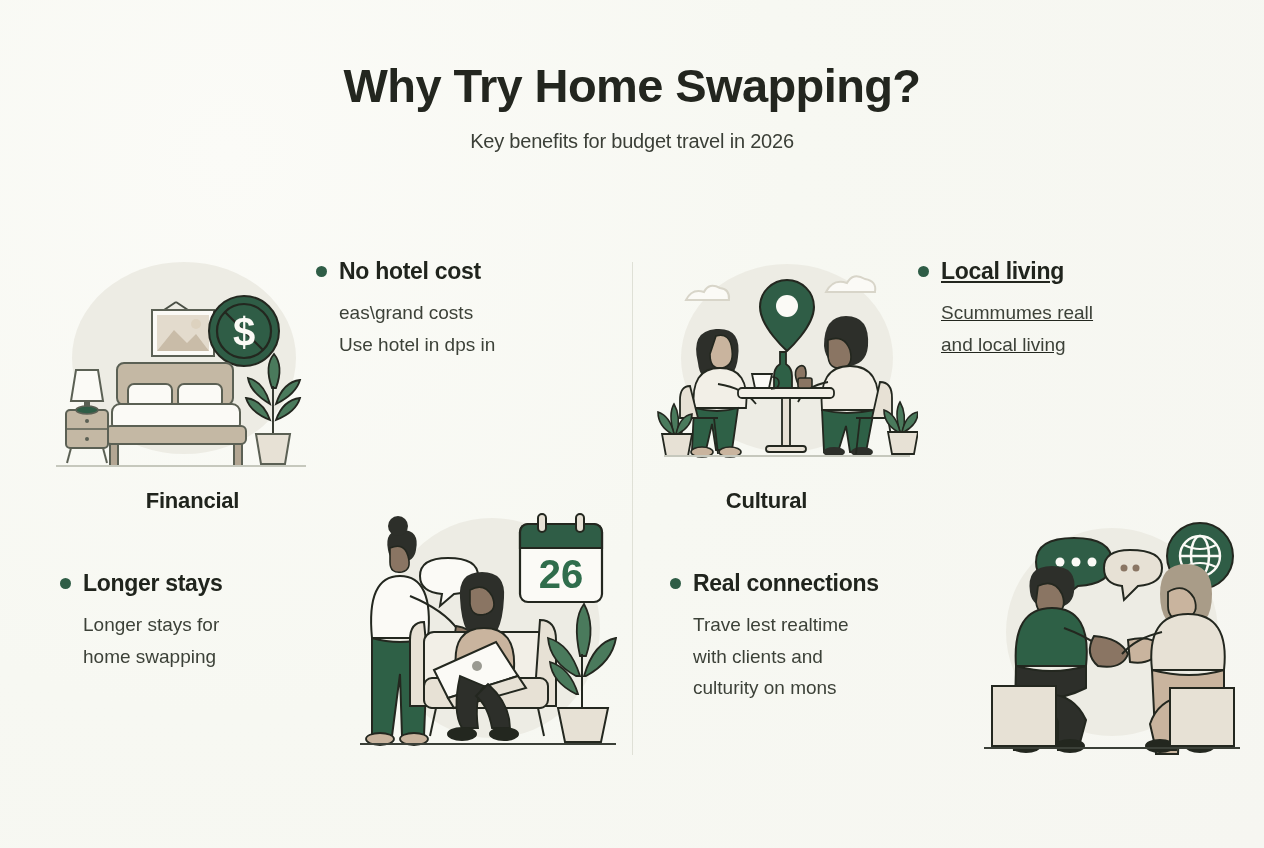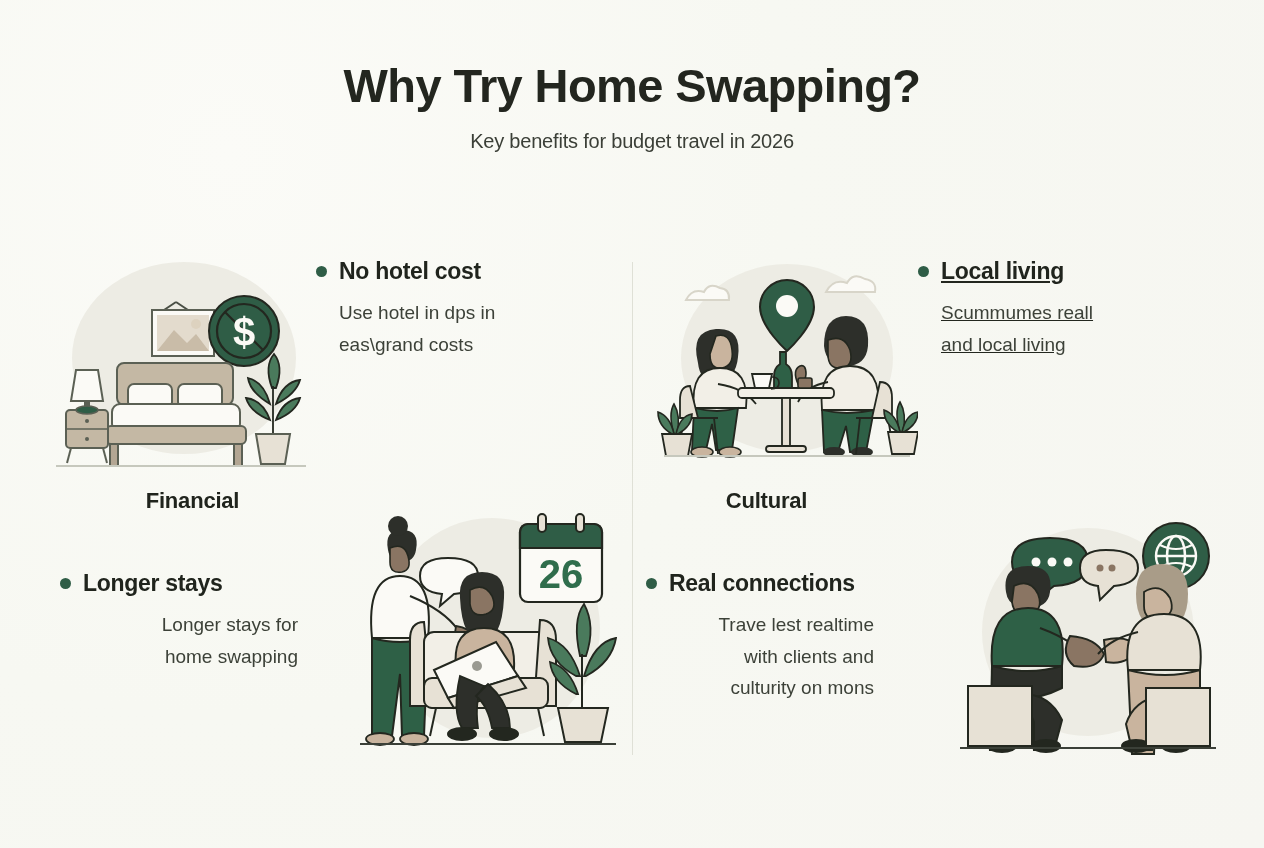--- a/index.html
+++ b/index.html
@@ -27,21 +27,21 @@
   
   .divider{
     position:absolute;left:632px;top:262px;width:1px;height:493px;
     background:#dfe0d6;
   }
   .cell{position:absolute;}
   
   #cell-tl{left:44px;top:258px;width:580px;height:250px;}
   #cell-tr{left:656px;top:258px;width:590px;height:250px;text-decoration:underline;}
   #cell-bl{left:44px;top:512px;width:580px;height:250px;}
-  #cell-br{left:632px;top:512px;width:590px;height:250px;text-align:right;}
+  #cell-br{left:656px;top:512px;width:590px;height:250px;}
 
   .row{display:flex;align-items:flex-start;}
   .art{position:relative;flex:0 0 auto;}
   .txt{flex:1 1 auto;}
   .txt.left{padding-top:46px;}
   .bullethead{display:flex;align-items:center;gap:12px;margin:0 0 12px 0;}
   .dot{width:11px;height:11px;border-radius:50%;background:#2f5d46;flex:0 0 auto;}
   .bhead{font-size:23px;font-weight:bold;color:#20241d;letter-spacing:-0.3px;}
   .bbody{font-size:19px;line-height:1.66;color:#3c4138;max-width:215px;margin-left:23px;}
   .cat{
@@ -117,22 +117,22 @@
           <path d="M212 176 L246 176 L241 206 L217 206 Z" fill="#e7e1d5" stroke="#5b6054" stroke-width="2"></path>
           <line x1="12" y1="208" x2="262" y2="208" stroke="#c6c8bd" stroke-width="2"></line>
         </svg>
       </div>
       <div class="txt">
         <div class="bullethead">
           <span class="dot"></span>
           <span class="bhead">No hotel cost</span>
         </div>
         <div class="bbody">
+          <div>eas\grand costs</div>
           <div>Use hotel in dps in</div>
-          <div>eas\grand costs</div>
         </div>
       </div>
     </div>
   </div>
   <div class="cat" id="cat-financial">Financial</div>
 
   <div class="cell" id="cell-tr">
     <div class="row">
       <div class="art">
         <svg width="262" height="218" viewBox="0 0 262 218">
@@ -209,21 +209,21 @@
           <div>Scummumes reall</div>
           <div>and local living</div>
         </div>
       </div>
     </div>
   </div>
   <div class="cat" id="cat-cultural">Cultural</div>
 
   <div class="cell" id="cell-bl">
     <div class="row">
-      <div class="txt left" style="padding-top:58px;padding-left:16px;text-align:right;">
+      <div class="txt left" style="padding-top:58px;padding-left:16px;">
         <div class="bullethead">
           <span class="dot"></span>
           <span class="bhead">Longer stays</span>
         </div>
         <div class="bbody">
           <div>Longer stays for</div>
           <div>home swapping</div>
         </div>
       </div>
       <div class="art" style="margin-top:-4px;">

